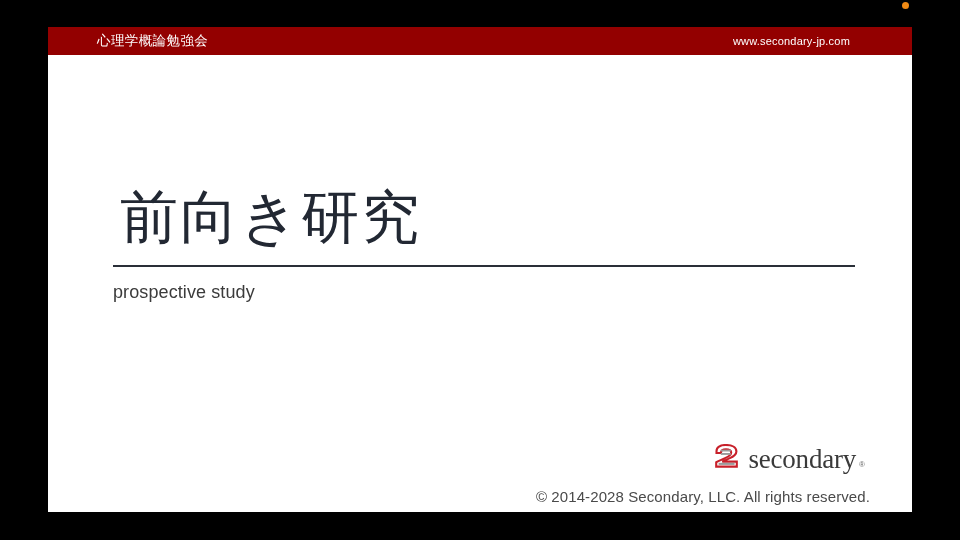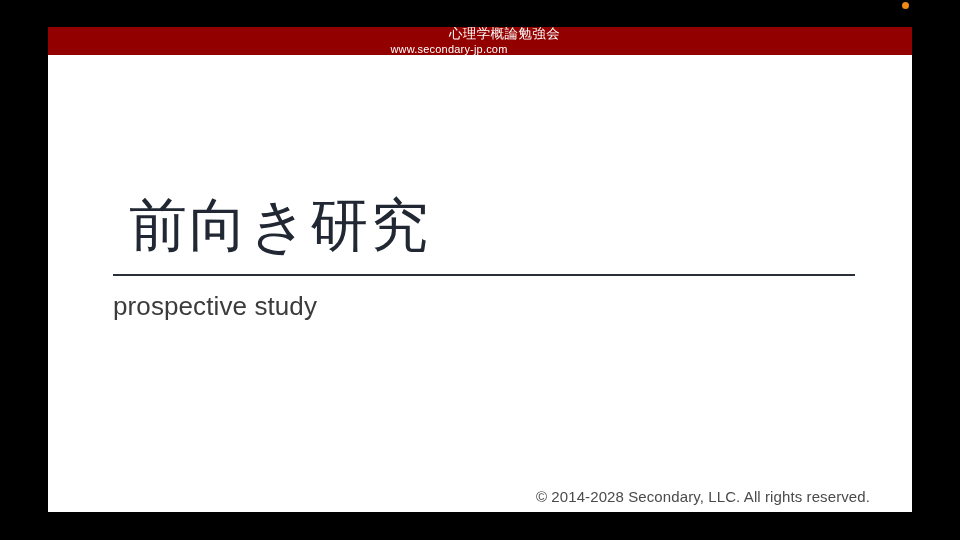--- a/index.html
+++ b/index.html
@@ -47,21 +47,20 @@
   #header-band {
     position: absolute;
     left: 0;
     top: 0;
     width: 100%;
     height: 28px;
     background: #930000;
     display: flex;
     align-items: center;
     justify-content: space-between;
-    flex-direction: column;
   }
   #header-title {
     margin-left: 49px;
     color: #ffffff;
     font-size: 13.5px;
     line-height: 1;
     letter-spacing: 0.4px;
     white-space: nowrap;
   }
   #header-url {
@@ -87,34 +86,33 @@
     left: 65px;
     top: 125px;
     width: 742px;
   }
   #slide-title {
     color: #222833;
     font-size: 58px;
     line-height: 1.05;
     letter-spacing: 2px;
     font-weight: 400;
-    margin: 16px;
-    white-space: nowrap;
-    font-family: Liberation Serif, serif;
+    margin: 7px;
+    white-space: nowrap;
   }
   #title-rule {
     margin-top: 17px;
     width: 742px;
     height: 2px;
     background: #2a2f38;
   }
   #slide-subtitle {
     margin-top: 16px;
     color: #3b3b3b;
-    font-size: 26px;
+    font-size: 18px;
     line-height: 1.1;
     letter-spacing: 0.1px;
     white-space: nowrap;
   }
 
   
   #brand-lockup {
     position: absolute;
     right: 45px;
     bottom: 40px;
@@ -173,18 +171,33 @@
     </div>
 
     <div id="slide-body">
 
       <div id="title-block">
         <h1 id="slide-title">前向き研究</h1>
         <div id="title-rule"></div>
         <div id="slide-subtitle">prospective study</div>
       </div>
 
+      <div id="brand-lockup">
+        <svg id="brand-mark" viewBox="0 0 30 28" aria-hidden="true">
+
+          <path d="M3.5 7.2 C3.5 3.2 7.2 1.0 12.6 1.0 C19.0 1.0 23.4 3.3 23.4 7.4
+                   C23.4 10.4 21.0 12.3 16.3 14.4 L9.3 17.6 L23.8 17.6 L23.8 22.6
+                   L3.2 22.6 L3.2 18.3 C9.2 15.4 13.5 13.6 15.9 12.0
+                   C17.6 10.9 18.2 9.9 18.2 8.4 C18.2 6.5 16.3 5.3 13.0 5.3
+                   C9.6 5.3 8.0 6.4 8.0 8.6 L8.0 9.0 L3.5 9.0 Z" fill="none" stroke="#c8202a" stroke-width="2.1"></path>
+          <rect x="7.8" y="5.6" width="10.0" height="1.9" fill="#9b9b9b"></rect>
+          <rect x="7.8" y="9.0" width="10.0" height="1.9" fill="#9b9b9b"></rect>
+          <rect x="5.6" y="18.8" width="16.0" height="2.1" fill="#9b9b9b"></rect>
+        </svg>
+        <span id="brand-name">secondary</span>
+        <span id="brand-reg">®</span>
+      </div>
 
       <div id="copyright">© 2014-2028 Secondary, LLC. All rights reserved.</div>
 
     </div>
   </div>
 </div>
 
 </body></html>

